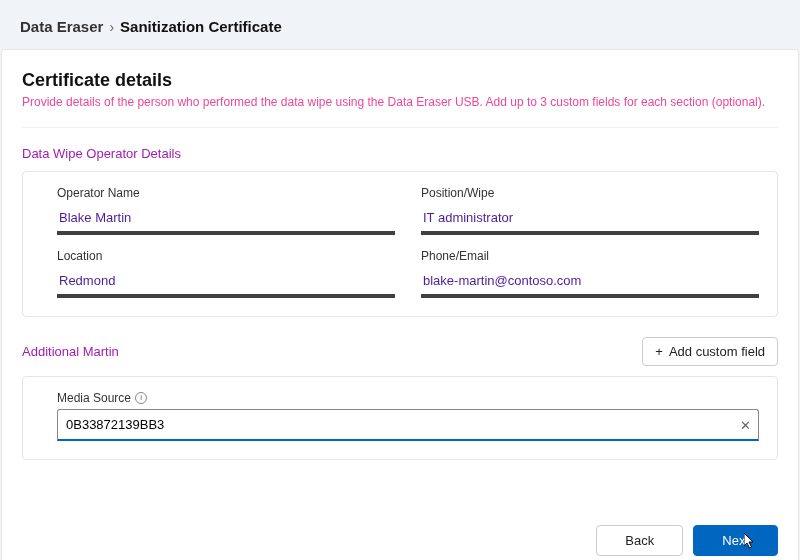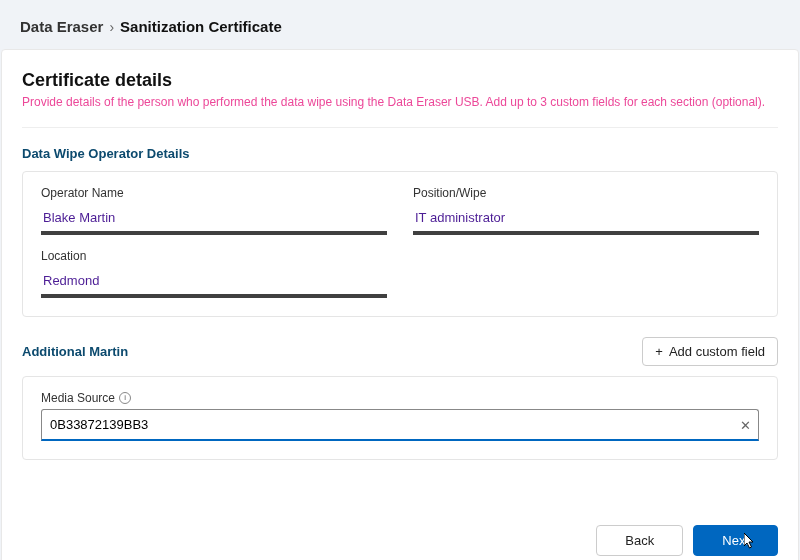--- a/index.html
+++ b/index.html
@@ -42,28 +42,28 @@
       color: #ec4899;
       margin-bottom: 18px;
     }
     .divider {
       border: none;
       border-top: 1px solid #eee;
       margin-bottom: 18px;
     }
     .group-label {
       font-size: 13px;
-      font-weight: 700;
-      color: #0c4a6e;
+      font-weight: 400;
+      color: #a21caf;
       margin-bottom: 10px;
     }
     .panel {
       border: 1px solid #e5e5e5;
       border-radius: 4px;
-      padding: 14px 18px 18px 18px;
+      padding: 14px 18px 18px 34px;
       margin-bottom: 20px;
       background: #fff;
     }
     .grid2 {
       display: grid;
       grid-template-columns: 1fr 1fr;
       column-gap: 26px;
       row-gap: 14px;
     }
     .field-label {
@@ -193,20 +193,24 @@
         <div class="field-label">Operator Name</div>
         <input class="text-input" type="text" value="Blake Martin" style="">
       </div>
       <div>
         <div class="field-label">Position/Wipe</div>
         <input class="text-input" type="text" value="IT administrator" style="">
       </div>
       <div>
         <div class="field-label">Location</div>
         <input class="text-input" type="text" value="Redmond" style="">
+      </div>
+      <div>
+        <div class="field-label">Phone/Email</div>
+        <input class="text-input" type="text" value="blake-martin@contoso.com" style="">
       </div>
     </div>
   </div>
 
   <div class="additional-row">
     <div class="group-label" style="margin-bottom:0">Additional Martin</div>
     <button class="btn btn-outline">
       <span class="plus-icon">+</span>
       <span>Add custom field</span>
     </button>

